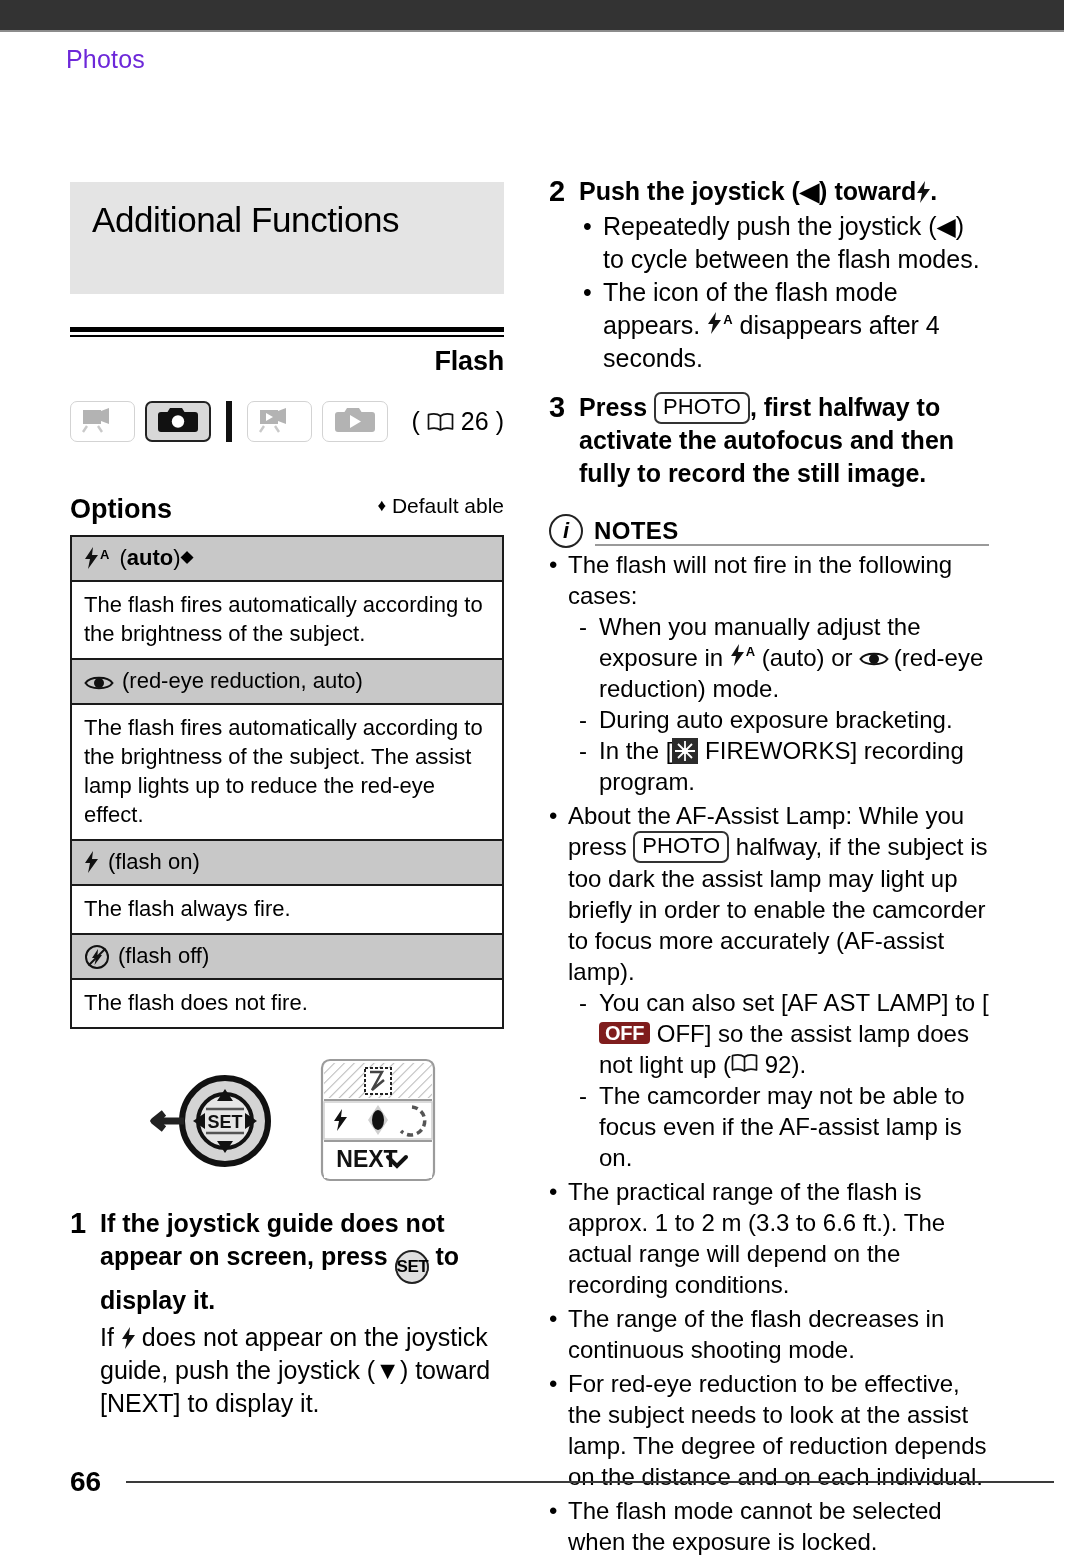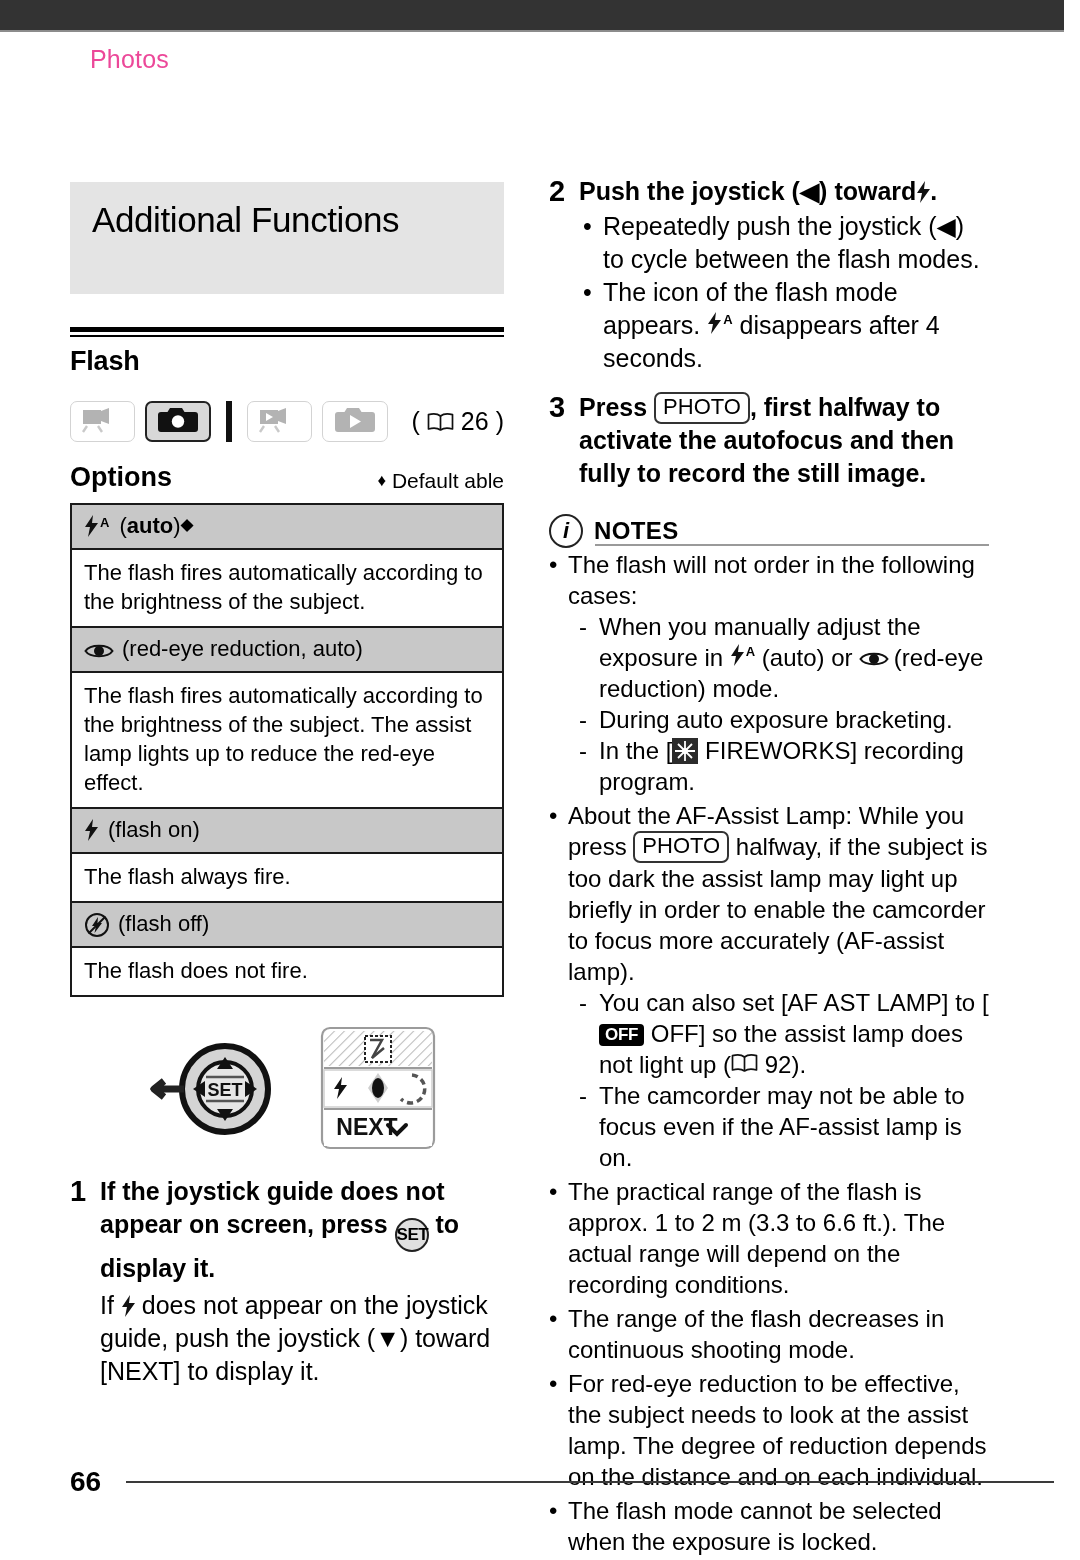--- a/index.html
+++ b/index.html
@@ -15,22 +15,22 @@
   
   .topbar {
     position: absolute; left: 0; top: 0;
     width: 1064px; height: 32px;
     background: #333333;
     border-bottom: 2px solid #8c8c8c;
   }
 
   
   .running-head {
-    position: absolute; left: 90px; top: 45px;
-    font-size: 25px; color: #ec4899; letter-spacing: .2px;
+    position: absolute; left: 66px; top: 45px;
+    font-size: 25px; color: #6d28d9; letter-spacing: .2px;
   }
 
   
   .col-left  { position: absolute; left: 70px;  top: 182px; width: 434px; }
   .col-right { position: absolute; left: 549px; top: 175px; width: 440px; }
 
   
   .chapter-band {
     background: #e4e4e4;
     width: 434px; height: 112px;
@@ -38,21 +38,21 @@
   }
   .chapter-band h1 {
     font-size: 35px; font-weight: normal; letter-spacing: -.4px;
   }
 
   
   .rule-double { margin-top: 33px; width: 434px; }
   .rule-double .r1 { height: 5px; background: #000; }
   .rule-double .r2 { height: 2px; background: #000; margin-top: 3px; }
   h2.section {
-    font-size: 27px; font-weight: bold; margin-top: 9px; letter-spacing: -.2px;
+    font-size: 27px; font-weight: bold; margin-top: 9px; letter-spacing: -.2px; text-align: right;
   }
 
   
   .body-copy {
     margin-top: 34px; font-size: 25px; line-height: 33px;
   }
 
   
   .modebar {
     margin-top: 24px; display: flex; align-items: center; gap: 10px;
@@ -64,21 +64,21 @@
   .modebtn.active { border: 2px solid #222; background: #d8d8d8; }
   .mode-sep { width: 7px; height: 41px; background: #111; margin: 0 5px; }
   .pageref { font-size: 25px; display: flex; align-items: center; gap: 7px; margin-left: 14px; }
 
   
   .book { display:inline-block; width: 27px; height: 20px; position: relative; }
   .book svg { display:block; }
 
   
   .options-row {
-    margin-top: 20px; display: flex; align-items: flex-end; justify-content: space-between;
+    margin-top: 52px; display: flex; align-items: flex-start; justify-content: space-between;
   }
   .options-row .lbl { font-size: 27px; font-weight: bold; }
   .options-row .dflt { font-size: 21px; }
   .options-row .dflt .dia { font-size: 17px; vertical-align: 2px; }
 
   
   .opt-table {
     margin-top: 10px; width: 434px; border: 2px solid #1a1a1a;
   }
   .opt-head {
@@ -129,22 +129,22 @@
     vertical-align: 2px; font-weight: normal; background: #fff;
   }
   
   .setcap {
     display: inline-block; width: 34px; height: 34px; border-radius: 50%;
     border: 2.5px solid #222; background: #e0e0e0; font-size: 17px; font-weight: bold;
     line-height: 30px; text-align: center; vertical-align: -7px; letter-spacing: -.5px;
   }
   
   .offbadge {
-    display: inline-block; background: #000000; color: #fff; font-weight: bold;
-    font-size: 17px; line-height: 22px; padding: 0 6px; border-radius: 4px;
+    display: inline-block; background: #7f1d1d; color: #fff; font-weight: bold;
+    font-size: 20px; line-height: 22px; padding: 0 6px; border-radius: 4px;
     vertical-align: 2px; letter-spacing: -.3px;
   }
   
   .fwbadge {
     display: inline-block; width: 26px; height: 26px; background: #2b2b2b;
     vertical-align: -5px; position: relative;
   }
 
   
   .notes { margin-top: 24px; }
@@ -398,21 +398,21 @@
 
     <div class="notes">
       <div class="notes-head">
         <div class="info-i">i</div>
         <div class="ttl">NOTES</div>
       </div>
       <div class="notes-rule"></div>
 
       <div class="nb">
         <span class="dot">•</span>
-        <span class="t">The flash will not order in the following cases:</span>
+        <span class="t">The flash will not fire in the following cases:</span>
       </div>
       <div class="nd">
         <span class="dash">-</span>
         <span class="t">
           <span>When you manually adjust the exposure in</span>
           <span class="boltA">
             <svg width="15" height="22" viewBox="0 0 15 22" style="vertical-align:-3px;">
                 <path d="M9 0 L1 12 H6 L4 22 L14 8 H8z" fill="#111"></path>
               </svg>
               <sup>A</sup>

